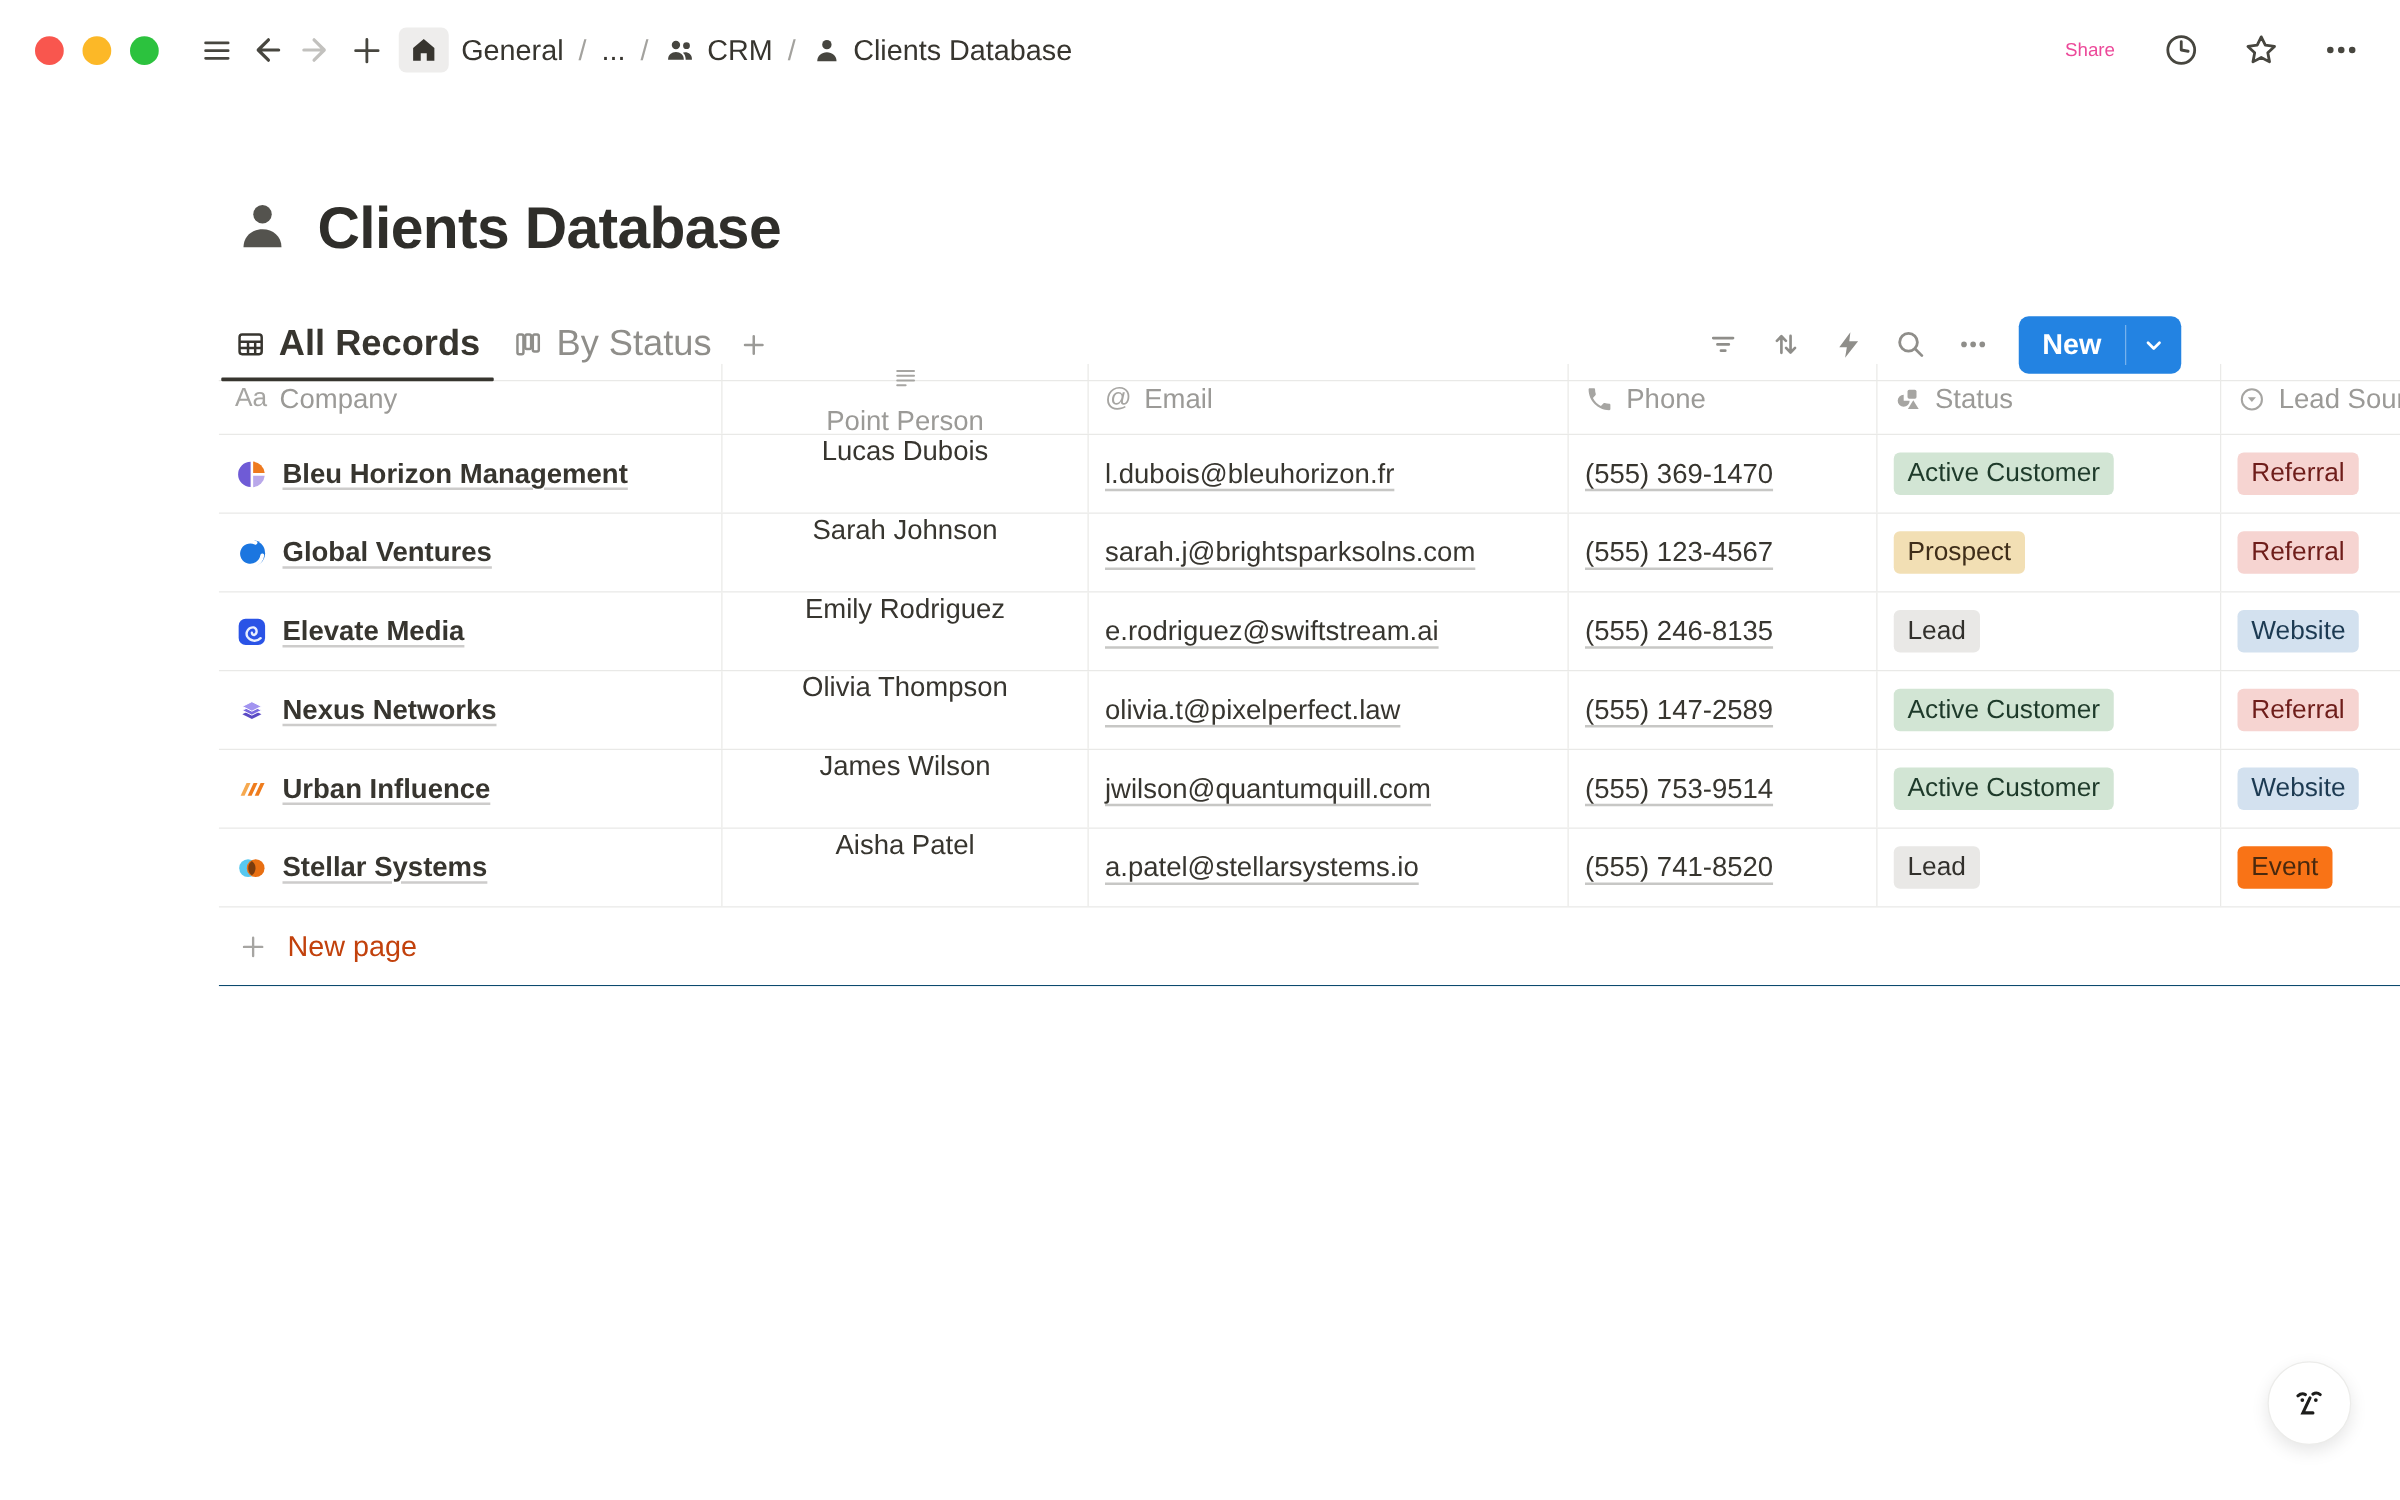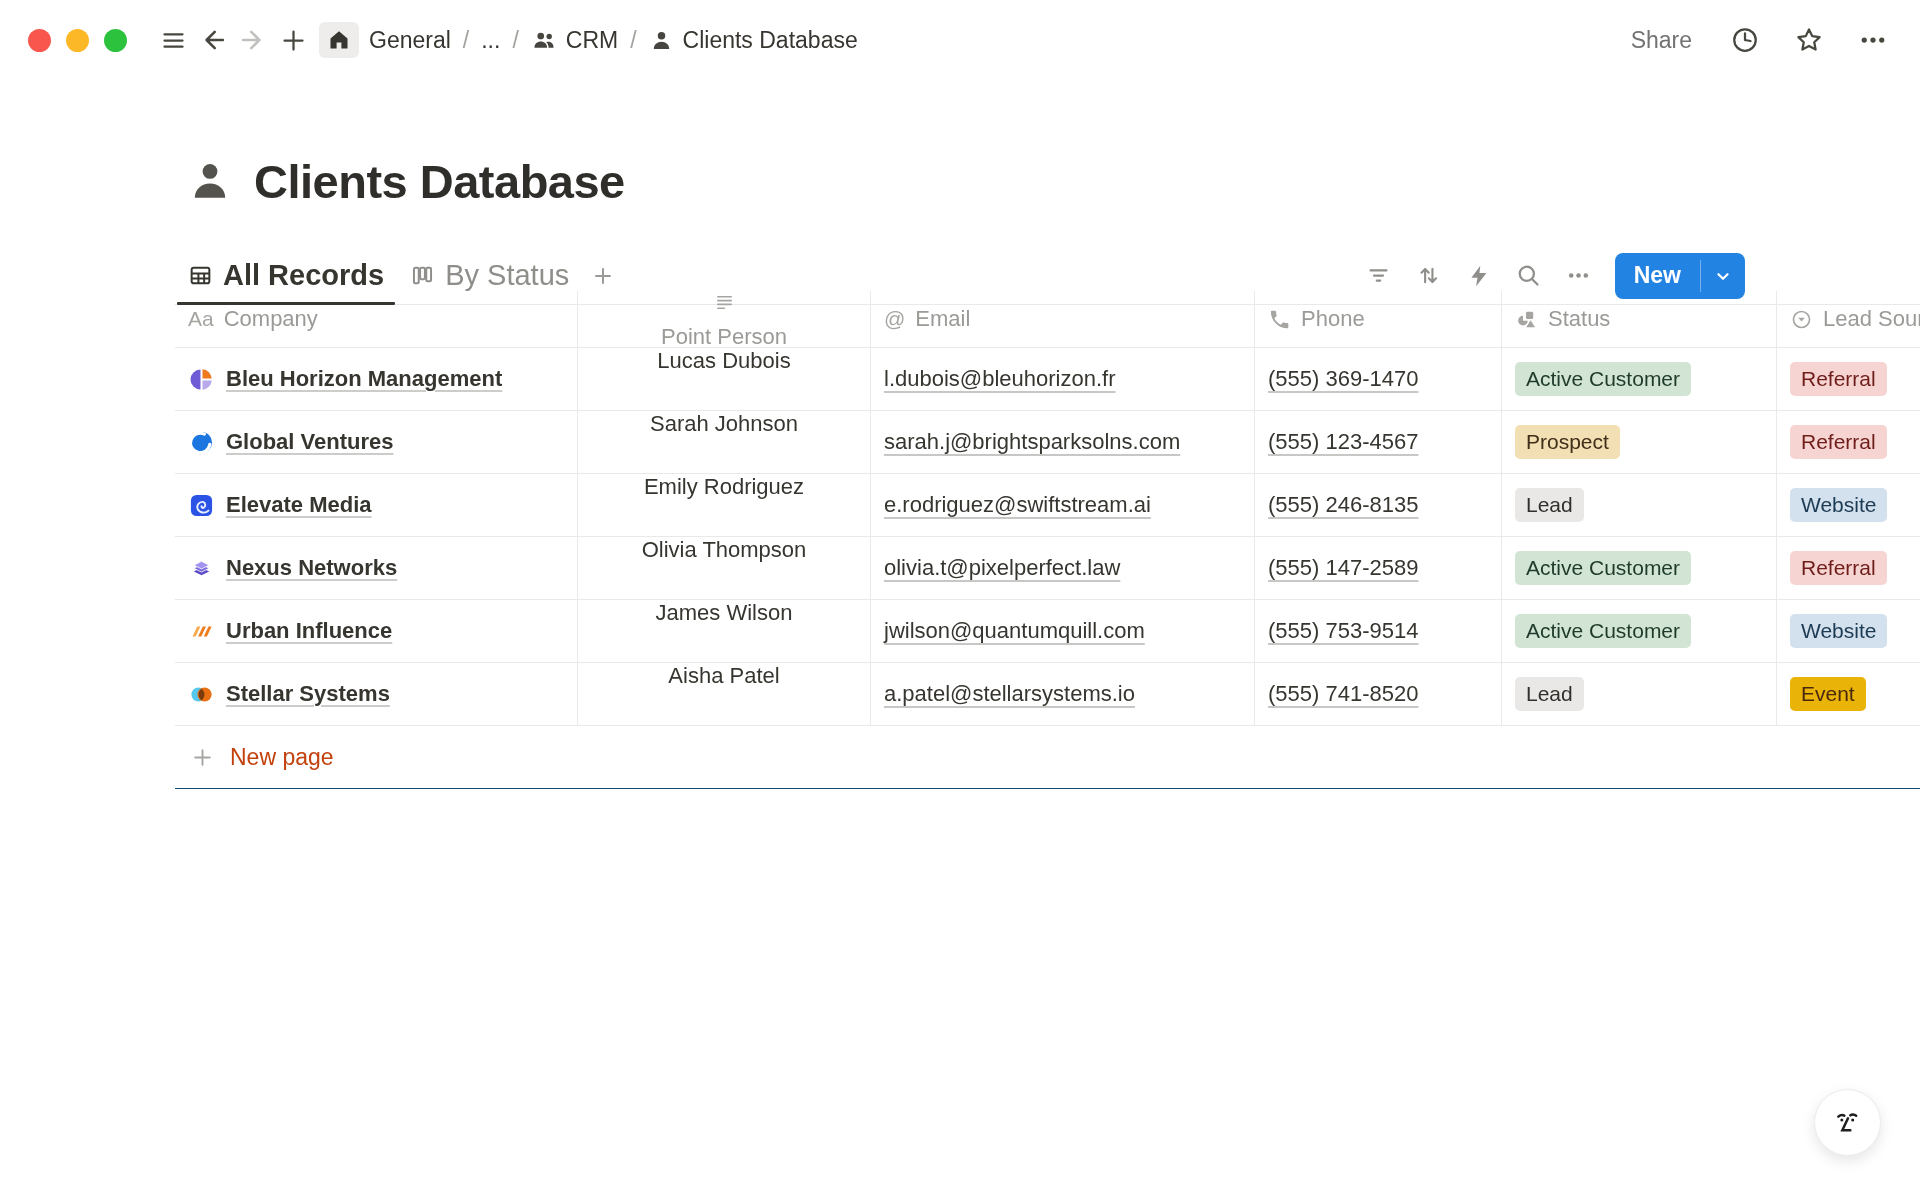--- a/index.html
+++ b/index.html
@@ -16,21 +16,21 @@
   .light { width:23px; height:23px; border-radius:50%; }
   .light.red{ background:#f9564e; } .light.yellow{ background:#fcb827; } .light.green{ background:#2cc23e; }
   .tb-btn { width:40px; height:40px; display:flex; align-items:center; justify-content:center; color:#47463f; border-radius:6px; flex:none; }
   .tb-btn.dim { color:#c2c1be; }
   .crumbs { display:flex; align-items:center; font-size:23px; margin-left:6px; white-space:nowrap; }
   .crumb { display:flex; align-items:center; gap:9px; padding:4px 8px; border-radius:6px; color:#37352f; }
   .crumb.home-chip { background:#eeedec; padding:6px 8px; margin-right:2px; }
   .crumb-sep { color:#a3a29e; padding:0 4px; }
   .crumb .ppl { color:#46453f; }
   .top-right { margin-left:auto; display:flex; align-items:center; gap:30px; }
-  .share { font-size:23px; color:#737373; padding:4px 6px; }
+  .share { font-size:15px; color:#ec4899; padding:4px 6px; }
   .top-right .tb-btn { width:34px; }
 
   
   .title-row { position:absolute; left:186px; top:148px; display:flex; align-items:center; gap:20px; height:66px; }
   .title-icon { color:#54534e; display:flex; }
   h1.page-title { font-size:47px; font-weight:700; margin:0; letter-spacing:-0.5px; color:#2f2e2a; }
 
   
   .view-bar { position:absolute; left:175px; right:0; top:247px; height:58px; display:flex; align-items:center; border-bottom:1px solid #e9e9e7; padding-right:175px; }
   .tab { position:relative; height:100%; display:flex; align-items:center; gap:10px; padding:0 13px; font-size:29px; color:#8f8e8a; white-space:nowrap; }
@@ -56,21 +56,21 @@
   .thead .glyph { font-size:21px; color:#a6a5a2; }
   .logo { display:flex; flex:none; }
   .company-name { font-weight:600; color:#37352f; text-decoration:underline; text-decoration-color:rgba(55,53,47,0.25); text-decoration-thickness:1.5px; text-underline-offset:4px; }
   .u { text-decoration:underline; text-decoration-color:rgba(55,53,47,0.28); text-decoration-thickness:1.5px; text-underline-offset:4.5px; }
   .badge { padding:4px 11px; border-radius:5px; font-size:21px; line-height:1.2; white-space:nowrap; }
   .badge[data-color="green"]  { background:#d2e5d4; color:#1e3a2a; }
   .badge[data-color="yellow"] { background:#f2dfb4; color:#3f2e1a; }
   .badge[data-color="gray"]   { background:#e9e8e6; color:#32302c; }
   .badge[data-color="red"]    { background:#f6d4d1; color:#6e1d1a; }
   .badge[data-color="blue"]   { background:#d3e1ef; color:#1c3a52; }
-  .badge[data-color="orange"] { background:#eab308; color:#49290e; }
+  .badge[data-color="orange"] { background:#f97316; color:#49290e; }
   .newpage-row { display:flex; align-items:center; gap:15px; height:63px; padding-left:15px; color:#c2410c; font-size:23px; border-bottom:1px solid #0c4a6e; }
   .newpage-row .icn { display:flex; color:#a6a5a2; }
 
   
   .ai-fab { position:absolute; right:39px; bottom:44px; width:67px; height:67px; border-radius:50%; background:#fff; border:1px solid #ececea; box-shadow:0 5px 14px rgba(0,0,0,0.10); display:flex; align-items:center; justify-content:center; color:#1d1d1b; }
 
   svg { display:block; }
 </style>
 </head>
 <body>

